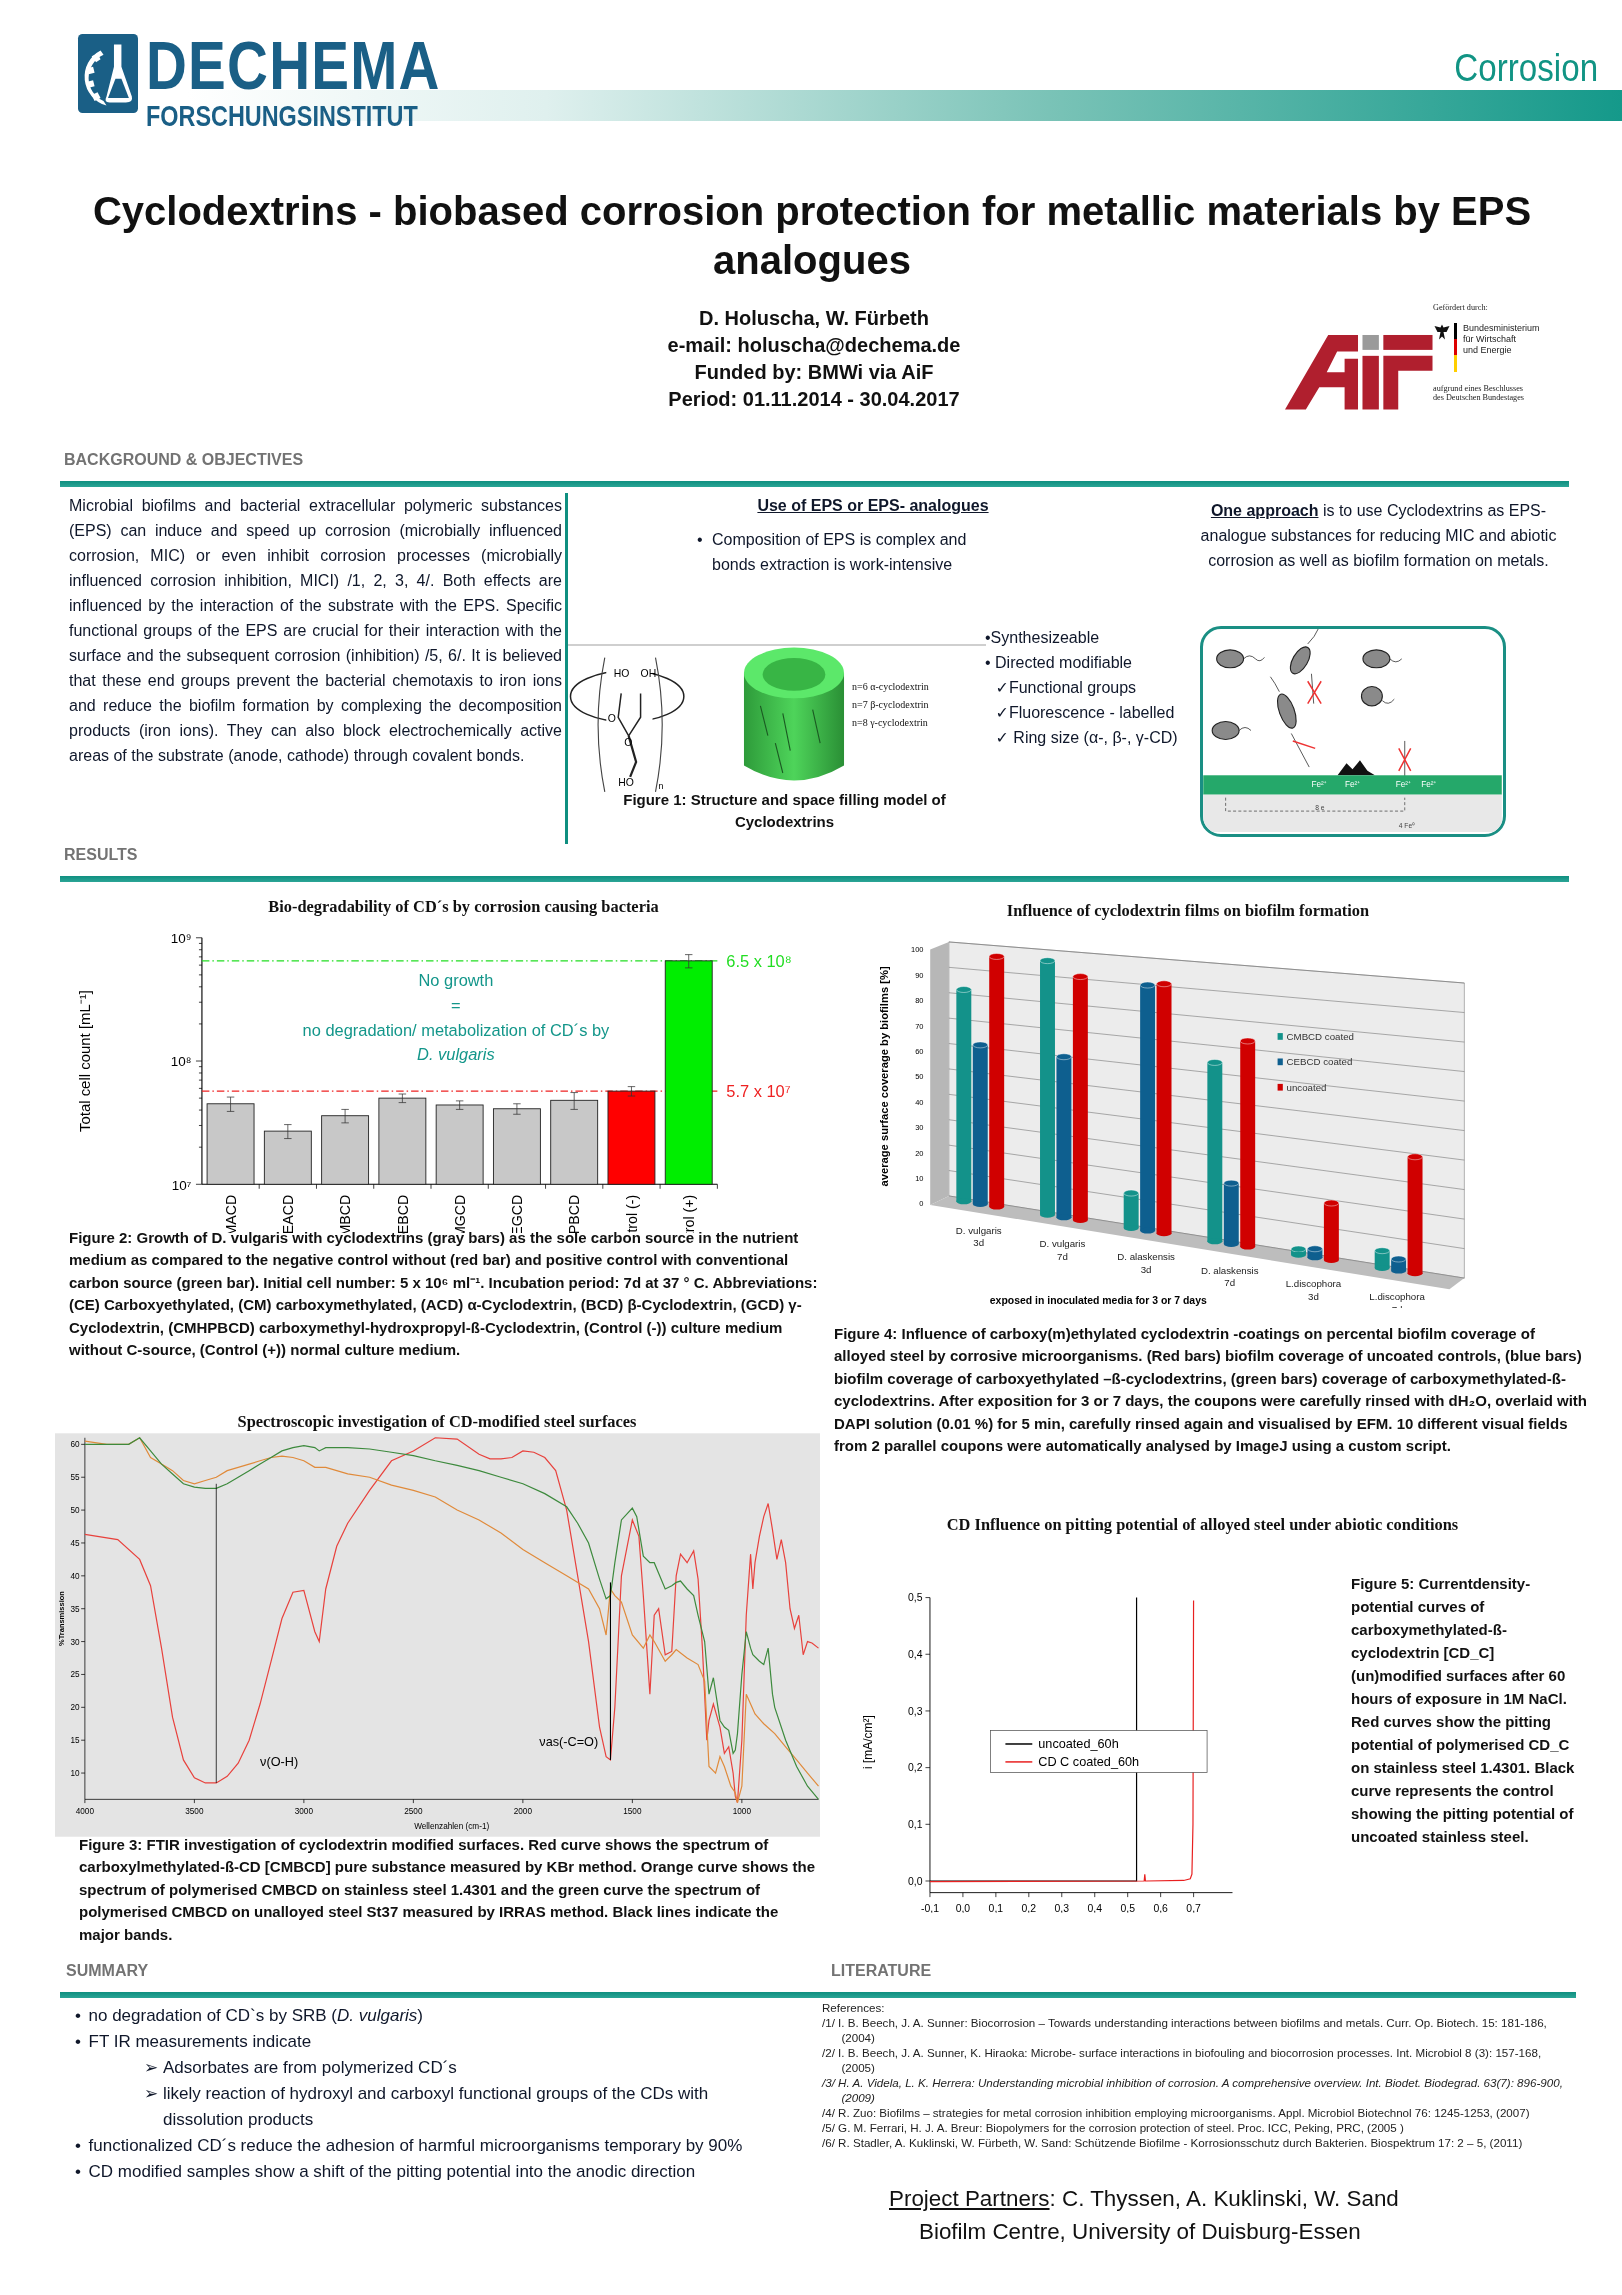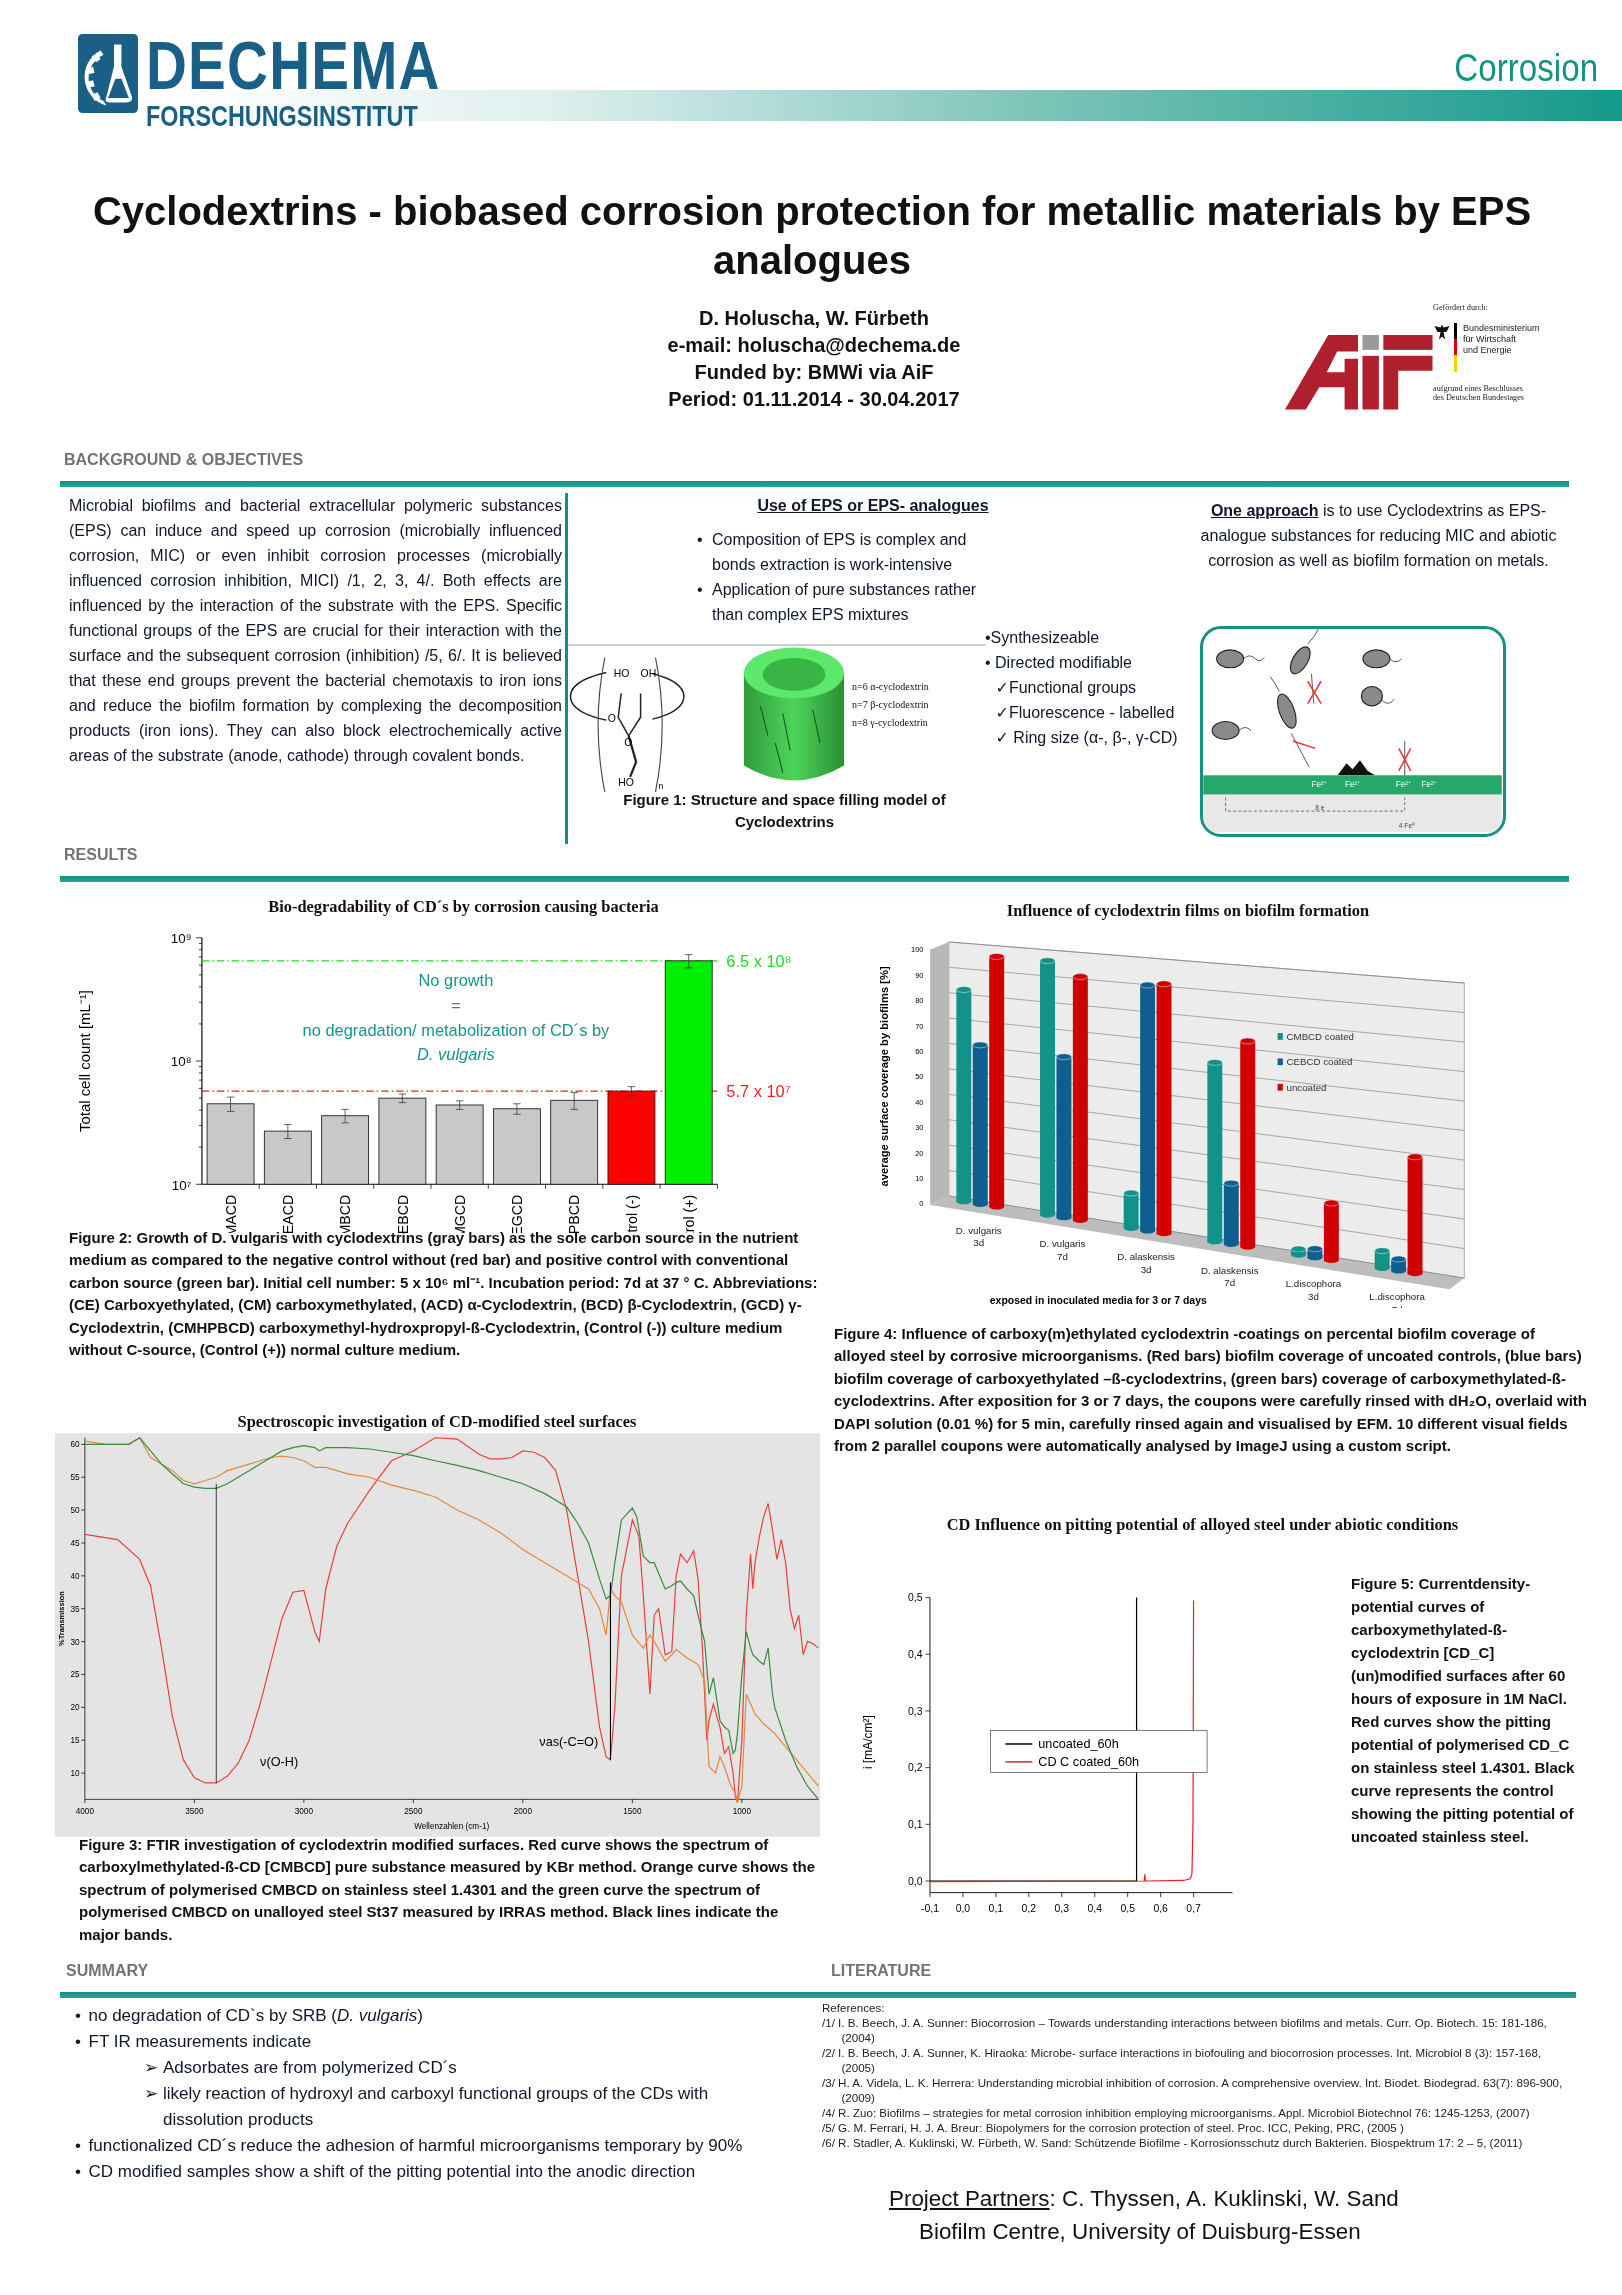--- a/index.html
+++ b/index.html
@@ -91,21 +91,20 @@
 <div class="abs sec-h" style="left:64px; top:451px;">BACKGROUND &amp; OBJECTIVES</div>
 <div class="abs sec-line" style="left:60px; top:481px; width:1509px;"></div>
 
 <div class="abs body-text" style="left:69px; top:493px; width:493px; text-align:justify;">Microbial biofilms and bacterial extracellular polymeric substances (EPS) can induce and speed up corrosion (microbially influenced corrosion, MIC) or even inhibit corrosion processes (microbially influenced corrosion inhibition, MICI) /1, 2, 3, 4/. Both effects are influenced by the interaction of the substrate with the EPS. Specific functional groups of the EPS are crucial for their interaction with the surface and the subsequent corrosion (inhibition) /5, 6/. It is believed that these end groups prevent the bacterial chemotaxis to iron ions and reduce the biofilm formation by complexing the decomposition products (iron ions). They can also block electrochemically active areas of the substrate (anode, cathode) through covalent bonds.</div>
 <div class="abs vline" style="left:565px; top:493px; height:351px;"></div>
 
 <div class="abs" style="left:568px; top:493px; width:583px;margin-left:36px;">
   <div class="body-text" style="text-align:center; font-weight:bold; text-decoration:underline; margin-left:-45px;">Use of EPS or EPS- analogues</div>
   <ul class="bul body-text" style="margin-left:90px; margin-top:9px; width:314px;">
     <li>Composition of EPS is complex and bonds extraction is work-intensive</li>
-    <li>Application of pure substances rather than complex EPS mixtures</li>
   </ul>
 </div>
 <div class="abs" style="left:568px; top:644px; width:418px; height:1.5px; background:#cfcfcf;"></div>
 
 <div class="abs" style="left:569px; top:650px; width:173px; height:142px;">
   <svg width="173" height="142" viewBox="0 0 232 190">
     <ellipse cx="78" cy="62" rx="76" ry="34" fill="none" stroke="#222" stroke-width="2"></ellipse>
     <rect x="50" y="14" width="62" height="170" fill="#fff"></rect>
     <path d="M48 10 Q30 100 48 190" fill="none" stroke="#444" stroke-width="1.5"></path>
     <path d="M116 10 Q134 100 116 190" fill="none" stroke="#444" stroke-width="1.5"></path>
@@ -499,21 +498,21 @@
     <div style="position: relative; padding-left: 13.5px;"><span style="position: absolute; left: 0px;">•</span>CD modified samples show a shift of the pitting potential into the anodic direction</div>
   </div>
 
 <div class="abs sec-h" style="left:831px; top:1962px;">LITERATURE</div>
 <div class="abs sec-line" style="left:814px; top:1992px; width:762px;"></div>
 <div class="abs" style="left:822px; top:2000px; width:755px; font-size:11.6px; line-height:15px; color:#222; font-family:'Liberation Sans',sans-serif;">
   <div>References:</div>
   <div id="refs">
       <div style="padding-left: 19.4px; text-indent: -19.4px;">/1/ I. B. Beech, J. A. Sunner: Biocorrosion – Towards understanding interactions between biofilms and metals. Curr. Op. Biotech. 15: 181-186, (2004)</div>
       <div style="padding-left: 19.4px; text-indent: -19.4px;">/2/ I. B. Beech, J. A. Sunner, K. Hiraoka: Microbe- surface interactions in biofouling and biocorrosion processes. Int. Microbiol 8 (3): 157-168, (2005)</div>
-      <div style="padding-left: 19.4px; text-indent: -19.4px;">/3/ H. A. Videla, L. K. Herrera: Understanding microbial inhibition of corrosion. A comprehensive overview. Int. Biodet. Biodegrad. 63(7): 896-900, (2009)</div>
+      <div style="padding-left: 19.4px; text-indent: -19.4px; font-style: italic;">/3/ H. A. Videla, L. K. Herrera: Understanding microbial inhibition of corrosion. A comprehensive overview. Int. Biodet. Biodegrad. 63(7): 896-900, (2009)</div>
       <div style="padding-left: 19.4px; text-indent: -19.4px;">/4/ R. Zuo: Biofilms – strategies for metal corrosion inhibition employing microorganisms. Appl. Microbiol Biotechnol 76: 1245-1253, (2007)</div>
       <div style="padding-left: 19.4px; text-indent: -19.4px;">/5/ G. M. Ferrari, H. J. A. Breur: Biopolymers for the corrosion protection of steel. Proc. ICC, Peking, PRC, (2005 )</div>
       <div style="padding-left: 19.4px; text-indent: -19.4px;">/6/ R. Stadler, A. Kuklinski, W. Fürbeth, W. Sand: Schützende Biofilme - Korrosionsschutz durch Bakterien. Biospektrum 17: 2 – 5, (2011)</div>
     </div>
 </div>
 <div class="abs" style="left:889px; top:2182px; font-size:22.4px; line-height:33px; font-family:'Liberation Sans',sans-serif;">
   <div><span style="text-decoration:underline;">Project Partners</span><span>: C. Thyssen, A. Kuklinski, W. Sand</span></div>
   <div style="padding-left:30px;">Biofilm Centre, University of Duisburg-Essen</div>
 </div>
 

